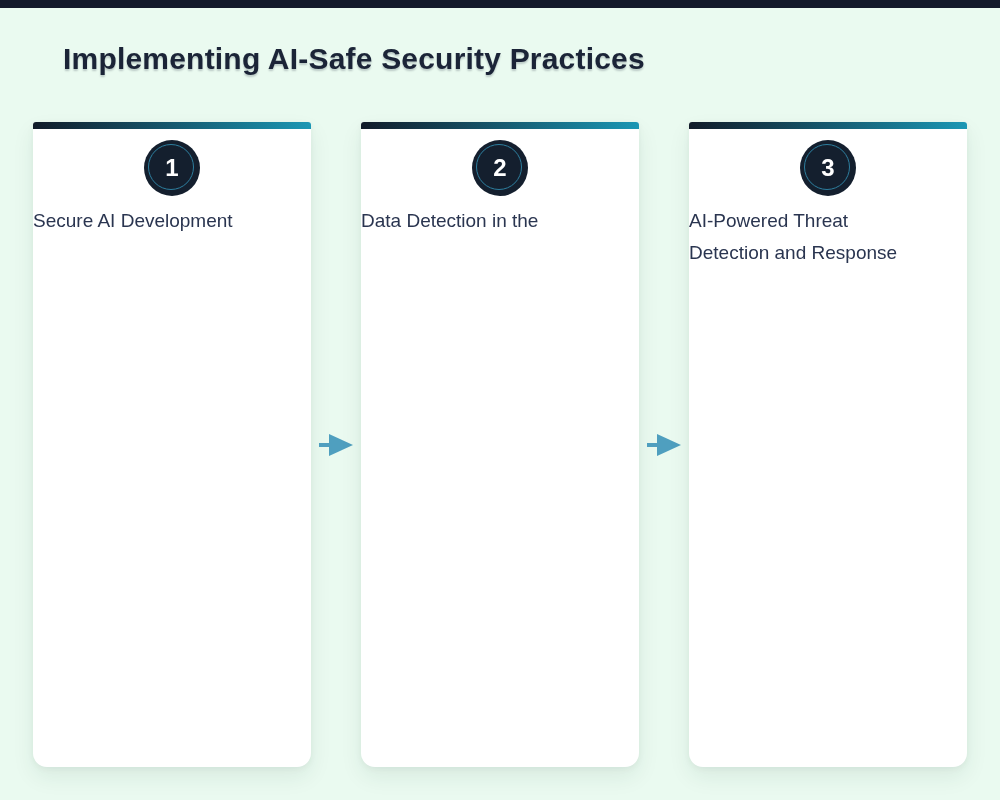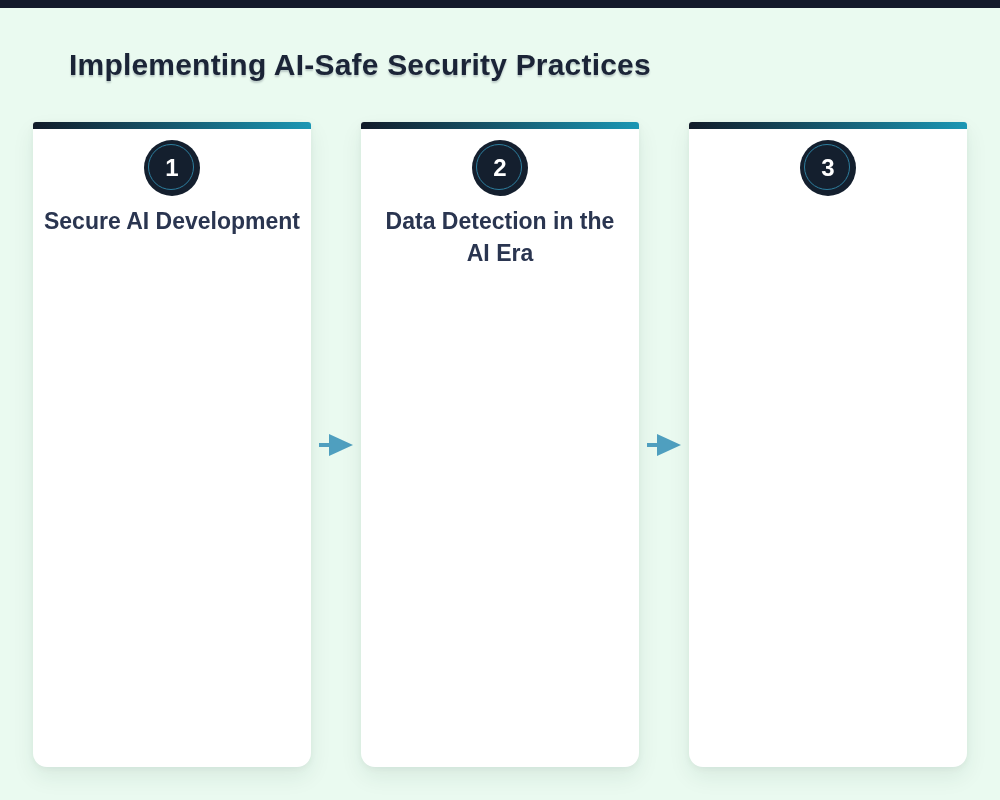--- a/index.html
+++ b/index.html
@@ -18,21 +18,21 @@
     position: absolute;
     left: 0; top: 0;
     width: 100%;
     height: 8px;
     background: var(--top-bar, #131a2b);
   }
   h1.page-title {
     position: absolute;
     left: 55px;
     top: 34px;
-    margin: 14px;
+    margin: 8px;
     font-size: 30px;
     font-weight: 700;
     letter-spacing: 0.2px;
     color: var(--title-text, #1b2437);
     text-shadow: 0 2px 2px rgba(20, 30, 50, 0.22);
   }
   .card {
     position: absolute;
     top: 122px;
     width: 278px;
@@ -73,25 +73,25 @@
   }
   .badge .num {
     position: relative;
     color: #ffffff;
     font-size: 24px;
     font-weight: 700;
     line-height: 1;
   }
   .card-title {
     margin-top: 9px;
-    text-align: center;
+    text-align: left;
     color: var(--card-text, #2a3550);
-    font-size: 23px;
+    font-size: 19px;
     line-height: 32px;
-    font-weight: 700;
+    font-weight: 400;
   }
   .card-title .line { display: block; }
   .arrow {
     position: absolute;
     top: 434px;
     width: 34px;
     height: 22px;
     fill: var(--arrow, #4f9fbf);
   }
   .arrow-1 { left: 319px; }
@@ -121,28 +121,31 @@
 </svg>
 
 <section class="card card-2">
   <div class="card-accent-bar"></div>
   <div class="badge">
     <span class="ring"></span>
     <span class="num">2</span>
   </div>
   <div class="card-title">
     <span class="line">Data Detection in the</span>
-    <span class="line">AI Era</span>
   </div>
 </section>
 
 <svg class="arrow arrow-2" viewBox="0 0 34 22" aria-hidden="true">
   <rect x="0" y="9" width="13" height="4"></rect>
   <polygon points="10,0 34,11 10,22"></polygon>
 </svg>
 
 <section class="card card-3">
   <div class="card-accent-bar"></div>
   <div class="badge">
     <span class="ring"></span>
     <span class="num">3</span>
   </div>
+  <div class="card-title">
+    <span class="line">AI-Powered Threat</span>
+    <span class="line">Detection and Response</span>
+  </div>
 </section>
 
 </body></html>

